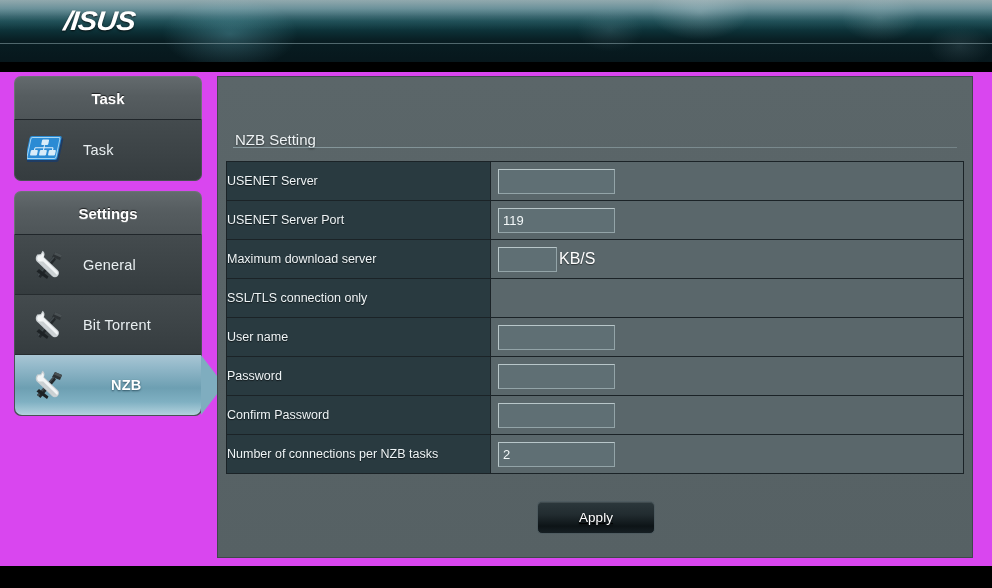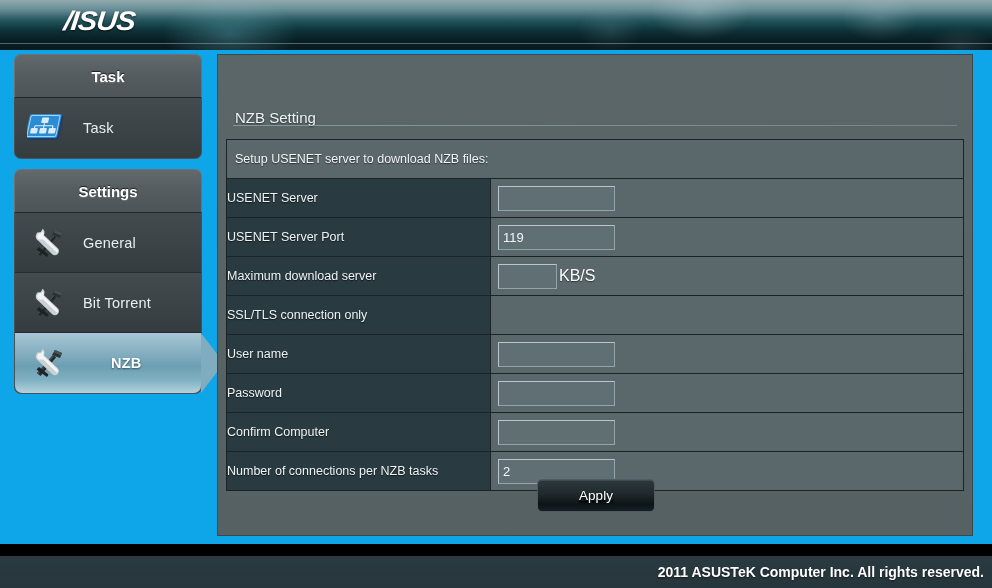--- a/index.html
+++ b/index.html
@@ -48,23 +48,23 @@
     font-size:27px; font-weight:bold; font-style:italic;
     letter-spacing:-1px;
     line-height:26px;
     text-shadow:0 1px 2px rgba(0,0,0,0.75);
     transform:skewX(-6deg) scaleX(1.08);
     transform-origin:left center;
   }
 
   
   .workspace {
-    position:absolute; left:0; top:50px;
+    position:absolute; left:0; top:72px;
     width:992px; height:494px;
-    background:#0ea5e9;
+    background:#d946ef;
   }
 
   
   .sidebar {
     position:absolute; left:14px; top:4px;
     width:188px;
   }
   .panel { margin-bottom:10px; }
   .panel-head {
     height:44px;
@@ -314,23 +314,20 @@
         </div>
       </div>
     </div>
 
     <div class="content">
       <div class="content-title">NZB Setting</div>
       <div class="title-rule"></div>
 
       <table class="ftable">
         <tbody>
-            <tr>
-          <td class="sect-head" colspan="2">Setup USENET server to download NZB files:</td>
-        </tr>
 
         <tr>
           <td class="lbl">USENET Server</td>
           <td class="val">
             <div class="val-inner">
               <input class="txt w-wide" type="text" value="" style="">
             </div>
           </td>
         </tr>
 
@@ -372,21 +369,21 @@
         <tr>
           <td class="lbl">Password</td>
           <td class="val">
             <div class="val-inner">
               <input class="txt w-wide" type="password" value="" style="">
             </div>
           </td>
         </tr>
 
         <tr>
-          <td class="lbl">Confirm Computer</td>
+          <td class="lbl">Confirm Password</td>
           <td class="val">
             <div class="val-inner">
               <input class="txt w-wide" type="password" value="" style="">
             </div>
           </td>
         </tr>
 
         <tr>
           <td class="lbl">Number of connections per NZB tasks</td>
           <td class="val">
@@ -398,17 +395,14 @@
       </tbody>
         </table>
 
       <div class="apply-wrap">
         <button class="apply-btn">Apply</button>
       </div>
     </div>
 
   </div>
 
-  <div class="footer">
-    <span class="footer-text">2011 ASUSTeK Computer Inc. All rights reserved.</span>
-  </div>
 
 </div>
 
 </body></html>

